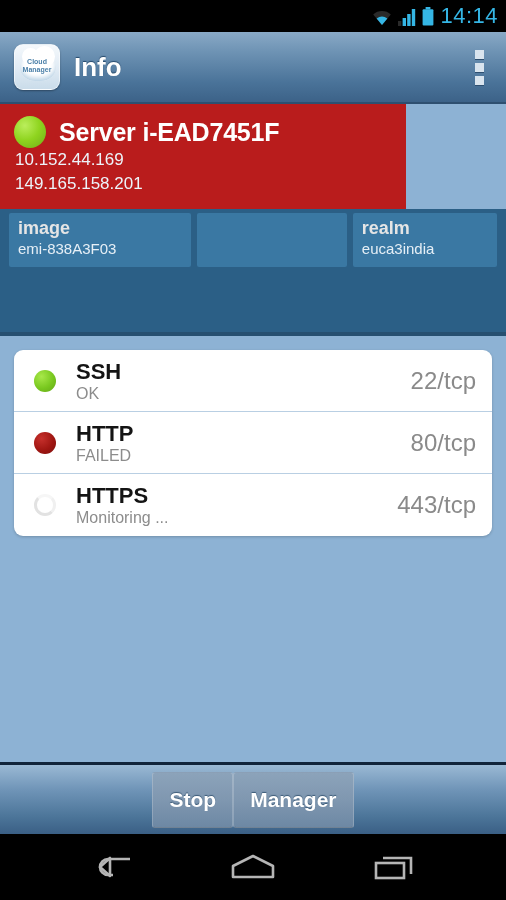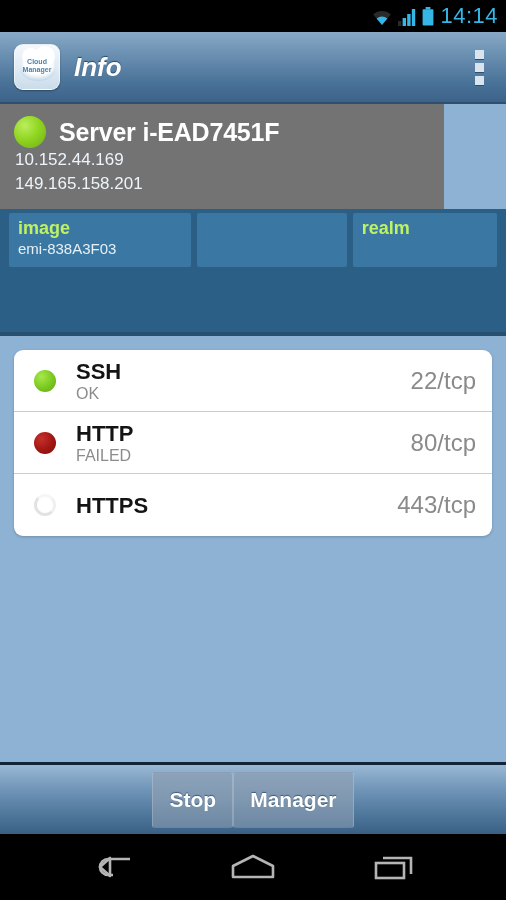--- a/index.html
+++ b/index.html
@@ -42,29 +42,29 @@
   .app-icon .cloud:before, .app-icon .cloud:after{
     content:""; position:absolute; background:#fff; border-radius:50%;
   }
   .app-icon .cloud:before{ width:17px; height:17px; left:2px; top:-6px; }
   .app-icon .cloud:after{ width:21px; height:21px; right:1px; top:-8px; }
   .app-icon .cw{
     position:absolute; z-index:3; left:0; right:0; top:13px;
     text-align:center; font-size:7px; line-height:8px; color:#4a7fa8; font-weight:bold;
   }
   .ab-title{ color:#fff; font-size:26px; font-weight:bold; margin-left:14px;
-             text-shadow:0 -1px 1px #25496b;font-style:italic; }
+             text-shadow:0 -1px 1px #25496b; }
   .overflow{ margin-left:auto; width:26px; height:42px; display:flex;
              flex-direction:column; align-items:center; justify-content:center; gap:4px; }
   .overflow i{ display:block; width:9px; height:9px; background:#d9e4ee;
                box-shadow:0 1px 0 #2e4f70; }
 
   
   .srv-head{
-    position:absolute; top:104px; left:0; width:444px; height:105px; background:#737373;
+    position:absolute; top:104px; left:0; width:406px; height:105px; background:#b91c1c;
     padding:12px 14px 0 14px;
   }
   .srv-title-row{ display:flex; align-items:center; gap:13px; }
   .dot-big{
     width:32px; height:32px; border-radius:50%;
     background:radial-gradient(circle at 34% 30%,#bbee5c 0%,#8fd41f 48%,#6fae18 100%);
     flex:none;
   }
   .srv-title{ color:#fff; font-size:25px; font-weight:bold; letter-spacing:-.2px; }
   .srv-ip{ color:#edf4fa; font-size:17px; line-height:24px; margin-left:1px; }
@@ -74,21 +74,21 @@
     position:absolute; top:209px; left:0; width:506px; height:127px;
     background:#2b5f86; padding:4px 9px 0 9px;
   }
   .meta-row{ display:flex; gap:6px; margin-bottom:5px; }
   .meta-cell{
     background:#3a78a3; border-radius:2px; padding:5px 9px 8px 9px; height:54px;
   }
   .meta-cell.c1{ width:184px; }
   .meta-cell.c2{ width:152px; }
   .meta-cell.c3{ width:146px; }
-  .meta-k{ color:#bef264; font-size:18px; font-weight:bold; line-height:21px; }
+  .meta-k{ color:#e5e5e5; font-size:18px; font-weight:bold; line-height:21px; }
   .meta-v{ color:#e6eff6; font-size:15px; line-height:20px; }
   .meta-sep{ position:absolute; left:0; bottom:0; width:506px; height:4px; background:#264f70; }
 
   
   .list-area{
     position:absolute; top:340px; left:0; width:506px; height:412px; background:#8db2d4;
   }
   .card{
     position:absolute; top:10px; left:14px; width:478px;
     background:#fff; border-radius:9px; overflow:hidden;
@@ -187,20 +187,21 @@
   <div class="meta">
     <div class="meta-row">
       <div class="meta-cell c1">
         <div class="meta-k">image</div>
         <div class="meta-v">emi-838A3F03</div>
       </div>
       <div class="meta-cell c2">
       </div>
       <div class="meta-cell c3">
         <div class="meta-k">realm</div>
+        <div class="meta-v">euca3india</div>
       </div>
     </div>
     <div class="meta-sep"></div>
   </div>
 
   <div class="list-area">
     <div class="card">
 
       <div class="srow">
         <div class="ind">
@@ -223,20 +224,21 @@
         </div>
         <div class="s-port">80/tcp</div>
       </div>
 
       <div class="srow">
         <div class="ind">
           <div class="ring"></div>
         </div>
         <div class="txt">
           <div class="s-name">HTTPS</div>
+          <div class="s-state">Monitoring ...</div>
         </div>
         <div class="s-port">443/tcp</div>
       </div>
 
     </div>
   </div>
 
   <div class="btnbar">
     <div class="btn">Stop</div>
     <div class="btn">Manager</div>

